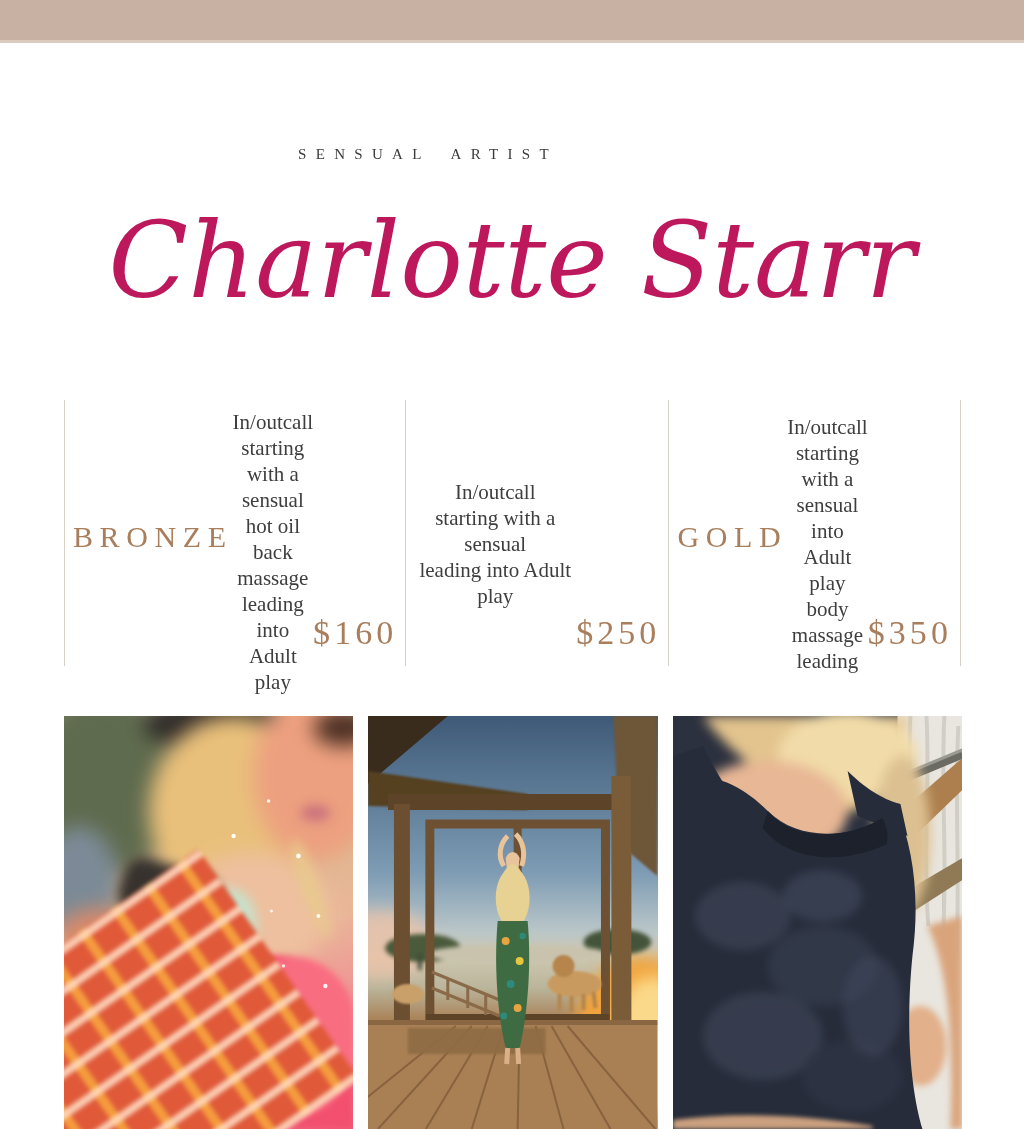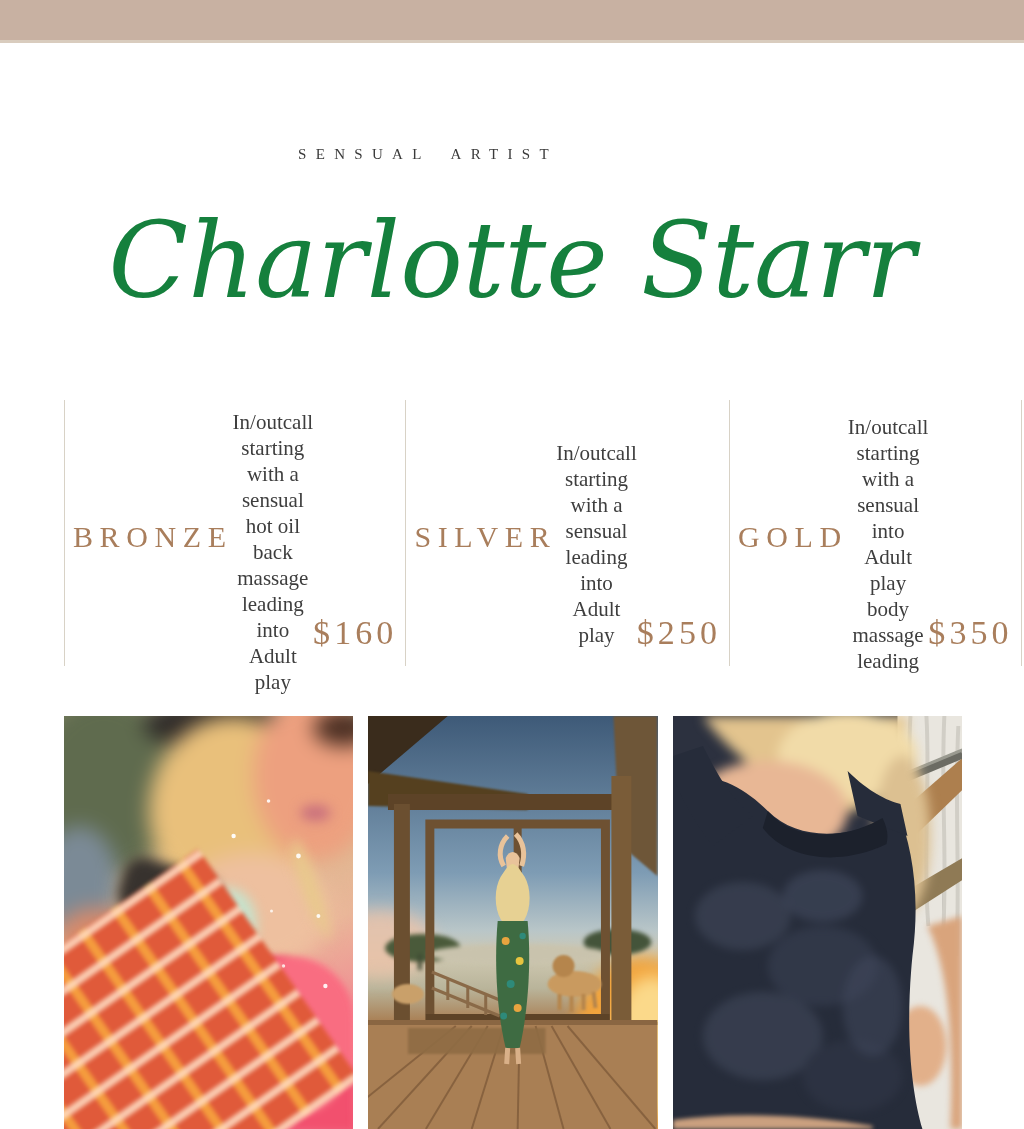--- a/index.html
+++ b/index.html
@@ -8,21 +8,21 @@
 
   
   .topbar{position:absolute;left:0;top:0;width:1024px;height:40px;
           background:#c8b1a2;border-bottom:3px solid #d9ccbe;}
 
   
   .kicker{position:absolute;left:0;top:146px;width:856px;text-align:center;
           font-size:15px;letter-spacing:0.62em;word-spacing:0.55em;color:#3a3a3a;}
   .title{position:absolute;left:0;top:186px;width:1024px;margin:0;text-align:center;
          font-family:"DejaVu Serif", serif;font-style:italic;font-weight:400;
-         font-size:104px;line-height:1.45;color:#15803d;}
+         font-size:104px;line-height:1.45;color:#be185d;}
 
   
   .tiers{position:absolute;left:64px;top:400px;width:897px;height:266px;
          display:flex;border-left:1px solid #d8d2c6;box-sizing:border-box;}
   .tier{flex:1 1 0;border-right:1px solid #d8d2c6;box-sizing:border-box;
         display:flex;flex-direction:row;align-items:center;text-align:center;
         padding:22px 8px 14px 8px;}
   .tier-name{margin:0;font-weight:400;font-size:30px;letter-spacing:0.22em;color:#a97e5c;}
   .tier-desc{margin-top:13px;font-size:21px;line-height:26px;color:#3e3e3e;}
   .tier:first-child .tier-desc{margin-top:29px;}
@@ -65,21 +65,20 @@
         <div>In/outcall</div>
         <div>starting with a sensual</div>
         <div>hot oil back massage</div>
         <div>leading into Adult</div>
         <div>play</div>
       </div>
       <div class="tier-price">$160</div>
     </div>
 
     <div class="tier">
-      <h2 class="tier-name">SILVER</h2>
       <div class="tier-desc">
         <div>In/outcall</div>
         <div>starting with a sensual</div>
         <div>leading into Adult</div>
         <div>play</div>
       </div>
       <div class="tier-price">$250</div>
     </div>
 
     <div class="tier">

